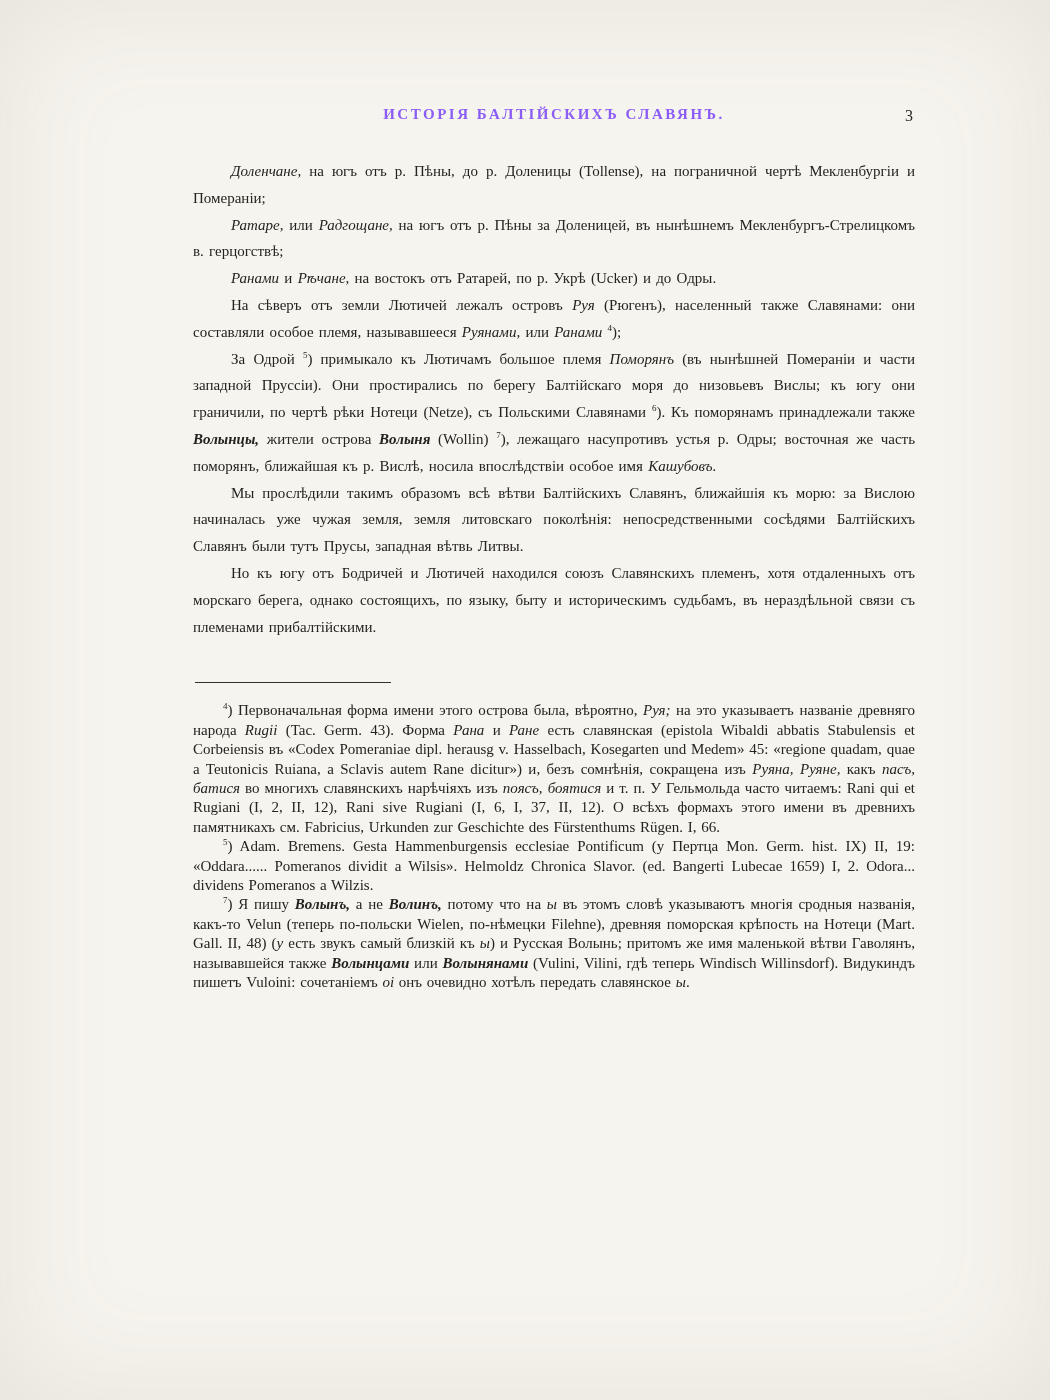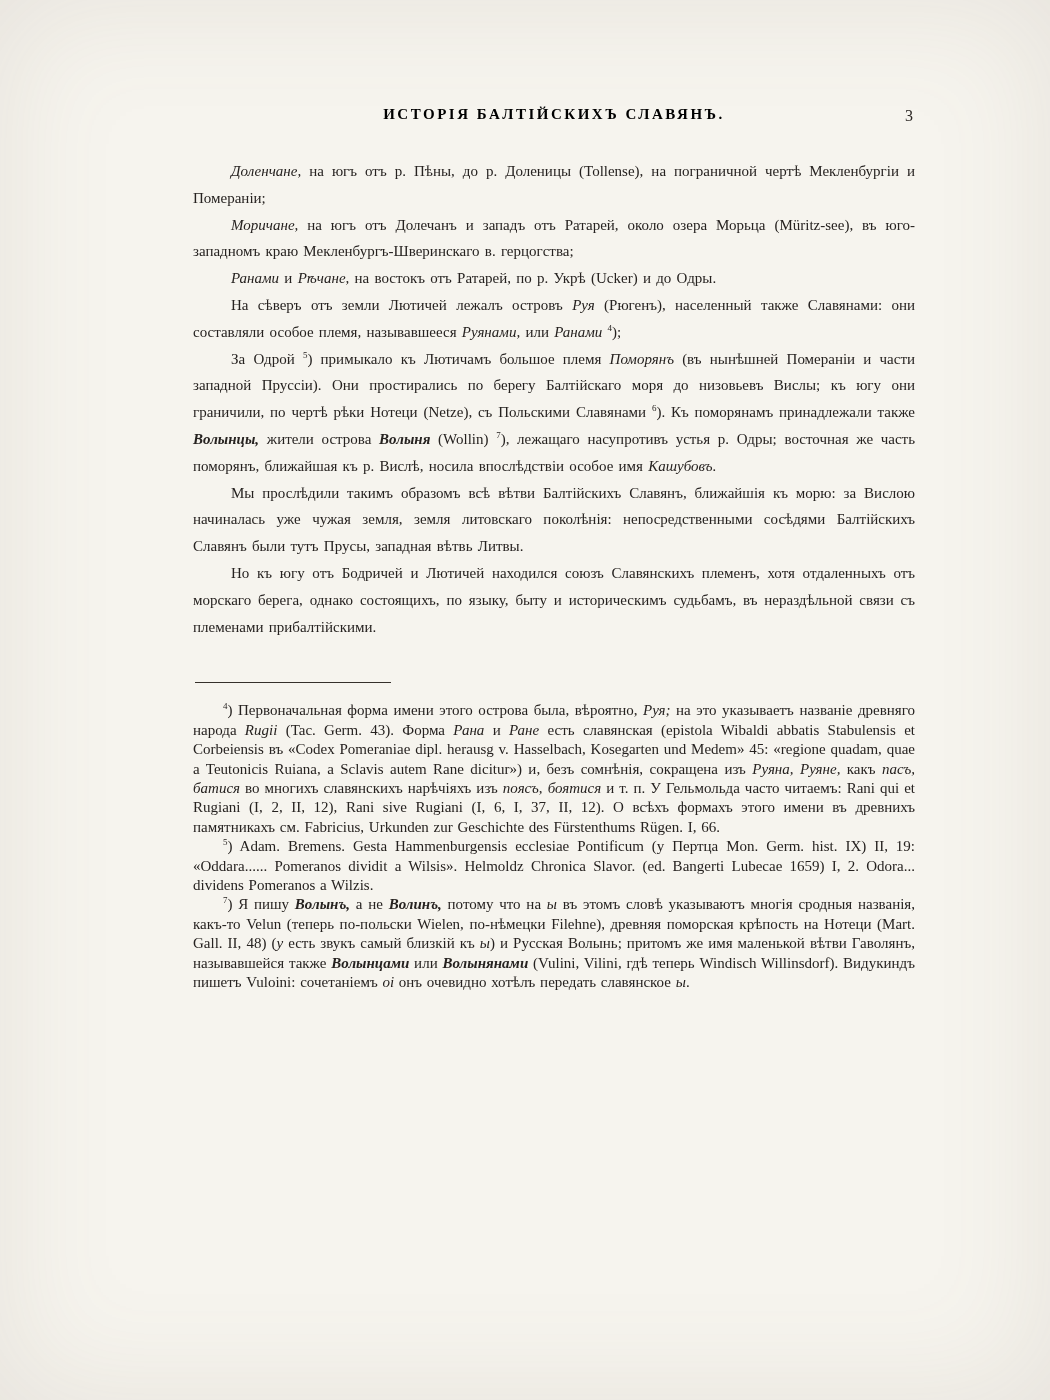--- a/index.html
+++ b/index.html
@@ -27,21 +27,21 @@
     position: relative;
     height: 22px;
     margin-bottom: 30px;
   }
   .running-title {
     display: block;
     text-align: center;
     font-size: 15px;
     font-weight: bold;
     letter-spacing: 2.5px;
-    color: #000000;
+    color: #8b5cf6;
   }
   .page-number {
     position: absolute;
     right: 2px;
     top: 1px;
     font-size: 16px;
     color: #2b2724;
   }
   .para {
     font-size: 15px;
@@ -80,21 +80,21 @@
 <div class="page">
   <div class="text-block">
 
     <div class="header">
       <span class="running-title">ИСТОРІЯ БАЛТІЙСКИХЪ СЛАВЯНЪ.</span>
       <span class="page-number">3</span>
     </div>
 
     <div class="body-text" id="body-text">
         <p class="para"><span class="it">Доленчане,</span><span> на югъ отъ р. Пѣны, до р. Доленицы (Tollense), на пограничной чертѣ Мекленбургіи и Помераніи;</span></p>
-        <p class="para"><span class="it">Моричане,</span><span> на югъ отъ Долечанъ и западъ отъ Ратарей, около озера Морьца (Müritz-see), въ юго-западномъ краю Мекленбургъ-Шверинскаго в. герцогства;</span></p>
+        <p class="para"><span class="it">Ратаре,</span><span> или </span><span class="it">Радгощане,</span><span> на югъ отъ р. Пѣны за Доленицей, въ нынѣшнемъ Мекленбургъ-Стрелицкомъ в. герцогствѣ;</span></p>
         <p class="para"><span class="it">Ранами</span><span> и </span><span class="it">Рѣчане,</span><span> на востокъ отъ Ратарей, по р. Укрѣ (Ucker) и до Одры.</span></p>
         <p class="para"><span>На сѣверъ отъ земли Лютичей лежалъ островъ </span><span class="it">Руя</span><span> (Рюгенъ), населенный также Славянами: они составляли особое племя, называвшееся </span><span class="it">Руянами,</span><span> или </span><span class="it">Ранами</span><span> </span><sup>4</sup><span>);</span></p>
         <p class="para"><span>За Одрой </span><sup>5</sup><span>) примыкало къ Лютичамъ большое племя </span><span class="it">Поморянъ</span><span> (въ нынѣшней Помераніи и части западной Пруссіи). Они простирались по берегу Балтійскаго моря до низовьевъ Вислы; къ югу они граничили, по чертѣ рѣки Нотеци (Netze), съ Польскими Славянами </span><sup>6</sup><span>). Къ поморянамъ принадлежали также </span><span class="it bd">Волынцы,</span><span> жители острова </span><span class="it bd">Волыня</span><span> (Wollin) </span><sup>7</sup><span>), лежащаго насупротивъ устья р. Одры; восточная же часть поморянъ, ближайшая къ р. Вислѣ, носила впослѣдствіи особое имя </span><span class="it">Кашубовъ.</span></p>
         <p class="para"><span>Мы прослѣдили такимъ образомъ всѣ вѣтви Балтійскихъ Славянъ, ближайшія къ морю: за Вислою начиналась уже чужая земля, земля литовскаго поколѣнія: непосредственными сосѣдями Балтійскихъ Славянъ были тутъ Прусы, западная вѣтвь Литвы.</span></p>
         <p class="para"><span>Но къ югу отъ Бодричей и Лютичей находился союзъ Славянскихъ племенъ, хотя отдаленныхъ отъ морскаго берега, однако состоящихъ, по языку, быту и историческимъ судьбамъ, въ нераздѣльной связи съ племенами прибалтійскими.</span></p>
       </div>
 
     <div class="footnote-rule"></div>
 
     <div class="footnotes" id="footnotes">

